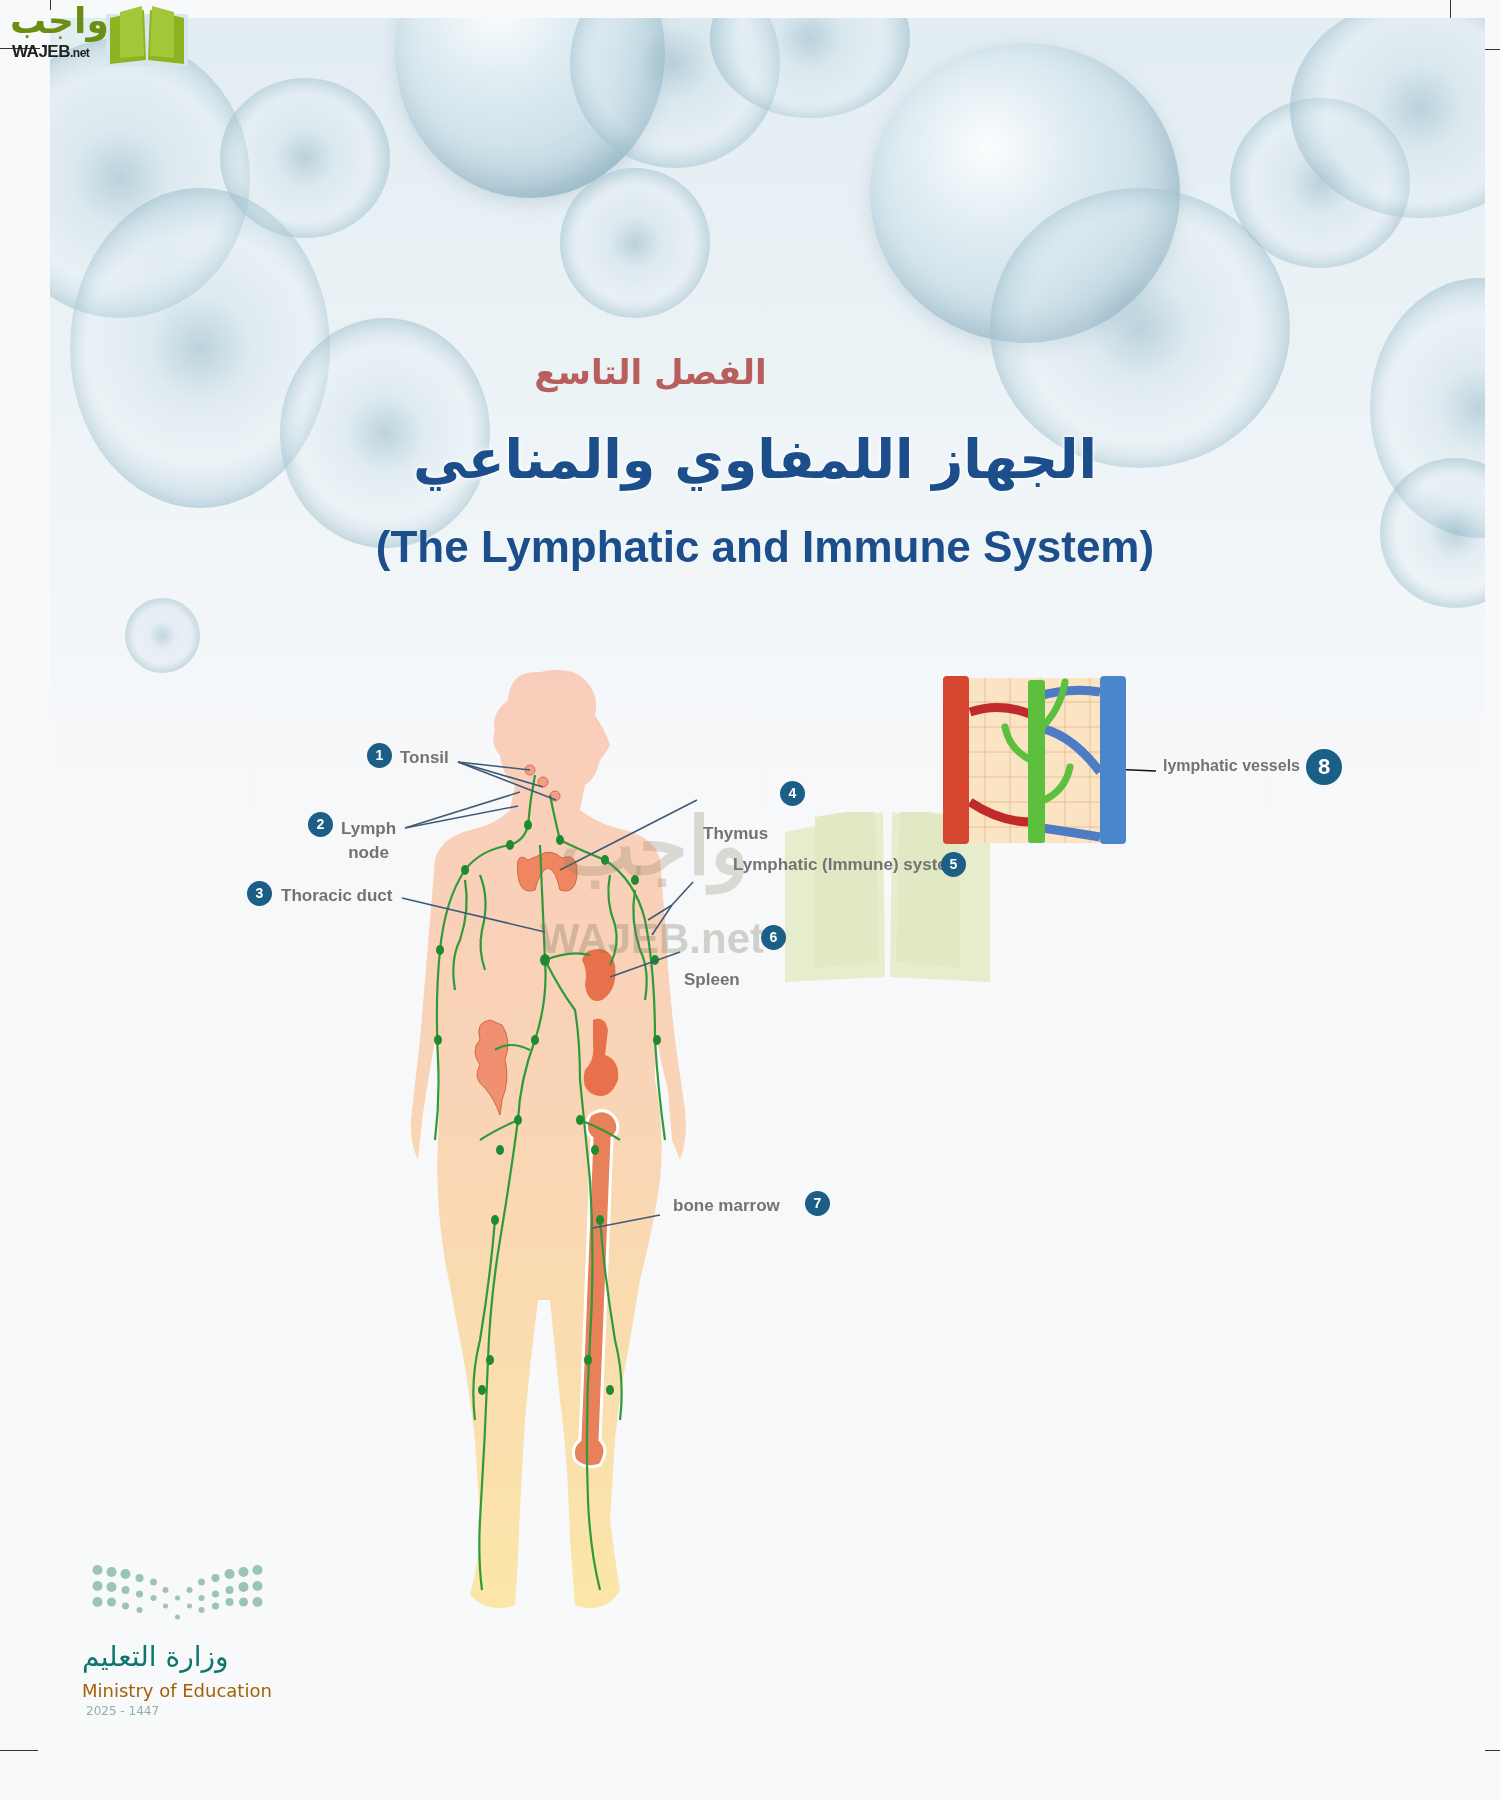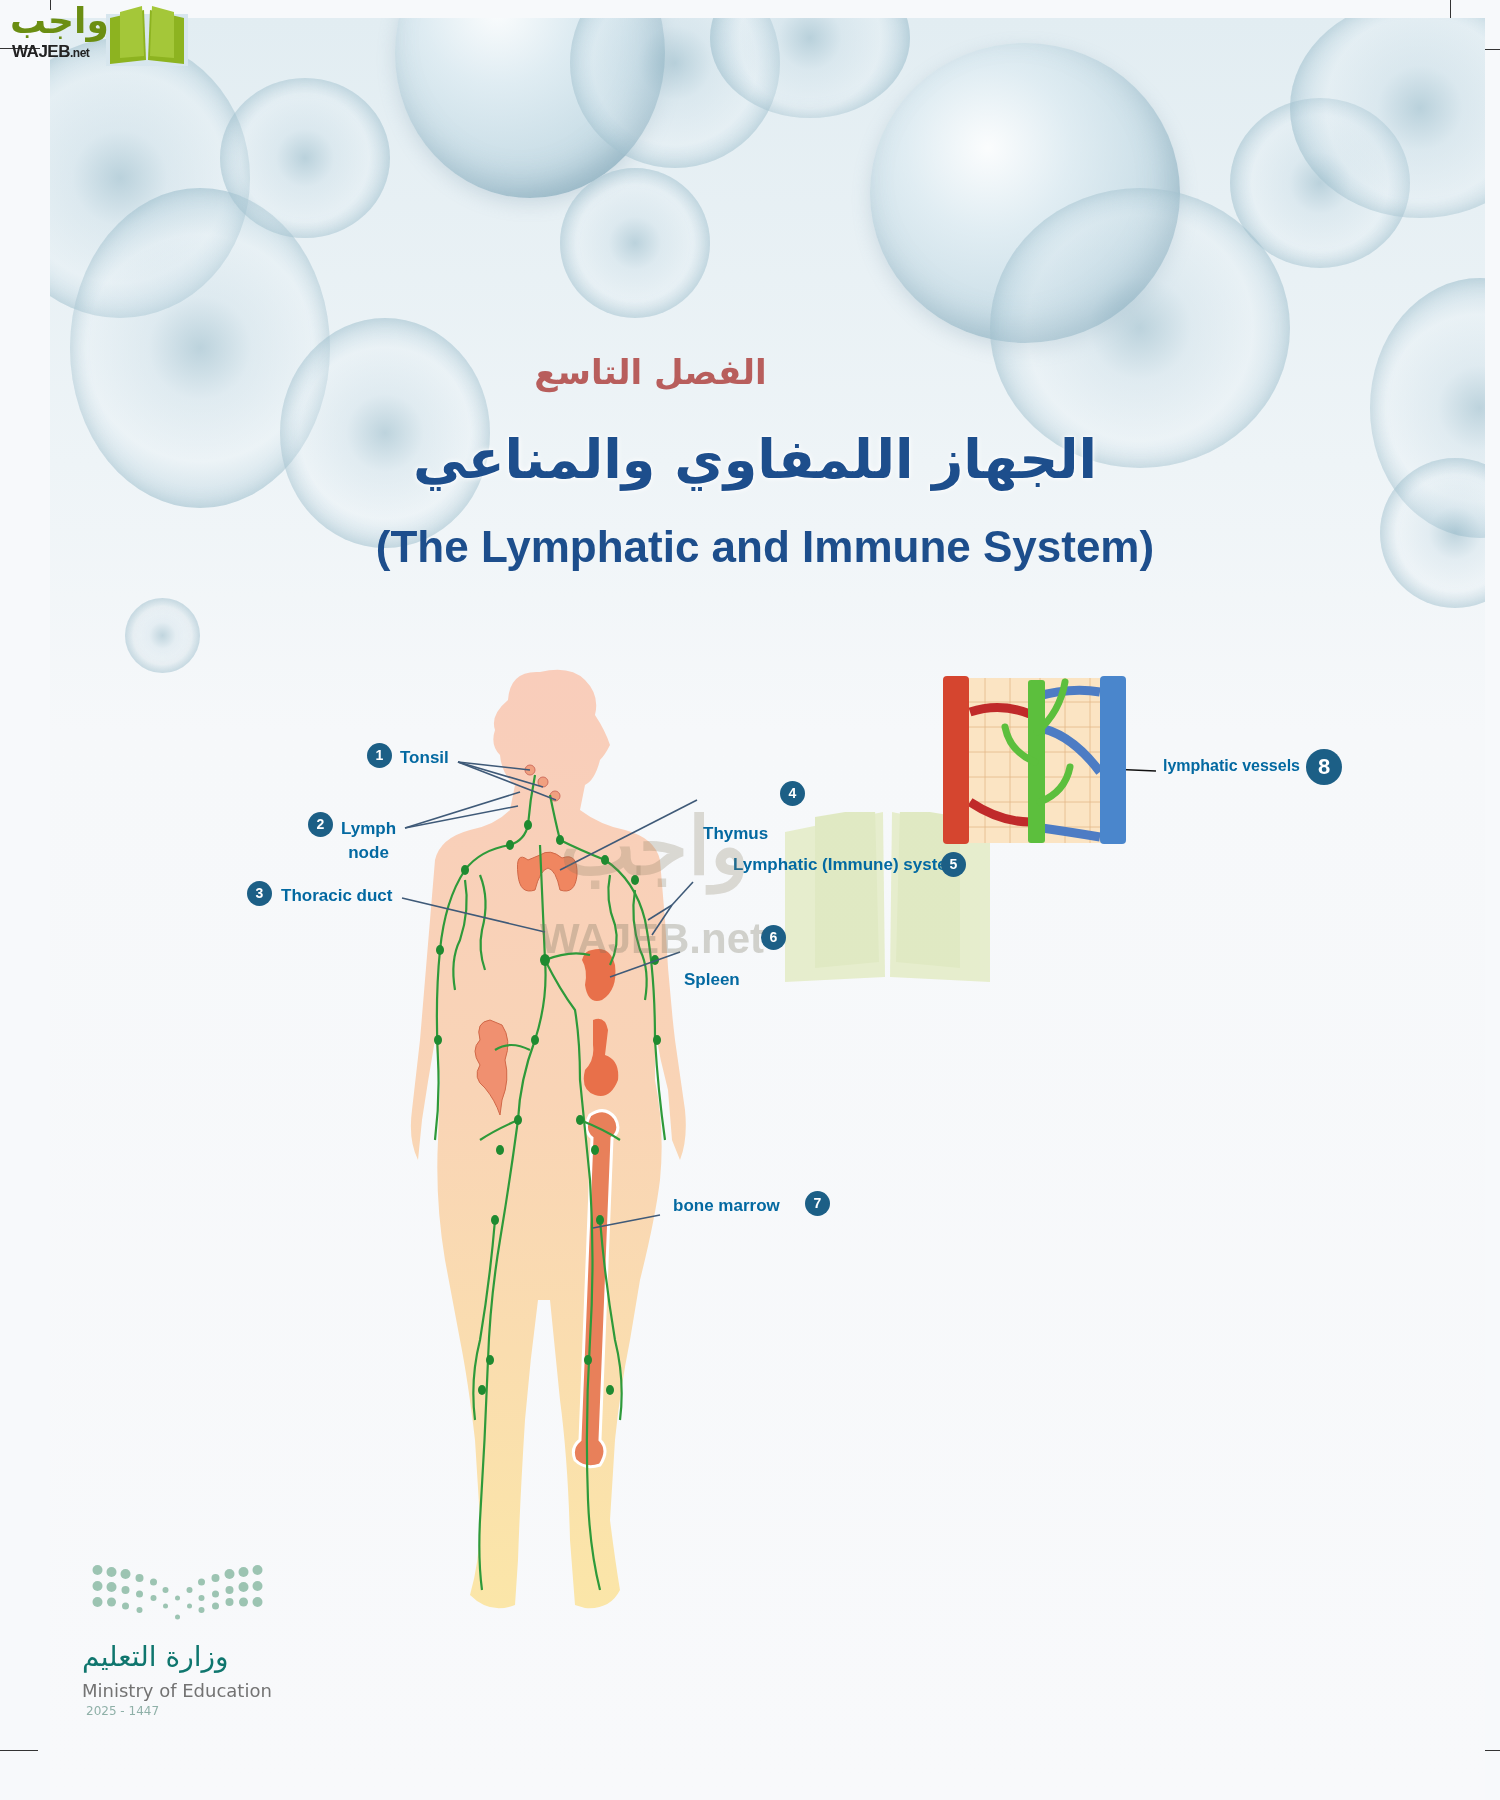--- a/index.html
+++ b/index.html
@@ -26,31 +26,31 @@
 
   .logo { position:absolute; left:0; top:0; width:190px; height:70px; }
   .logo-ar { position:absolute; left:10px; top:0px; font-size:36px; font-weight:bold; color:#6b8e12; font-family:"DejaVu Sans", sans-serif; }
   .logo-en { position:absolute; left:12px; top:42px; font-size:17px; font-weight:bold; color:#222; font-family:"Liberation Sans", sans-serif; letter-spacing:-0.5px; }
   .logo-en small { font-size:12px;margin-top:12px; }
 
   .chapter { position:absolute; left:0; width:1301px; top:352px; text-align:center; font-size:34px; font-weight:bold; color:#b85e5c; direction:rtl; font-family:"DejaVu Sans", sans-serif; }
   .title-ar { position:absolute; left:0; width:1510px; top:428px; text-align:center; font-size:54px; font-weight:bold; color:#1d4e8c; direction:rtl; font-family:"DejaVu Sans", sans-serif; text-shadow: 0 0 3px #fff, 0 0 6px #fff; }
   .title-en { position:absolute; left:0; width:1530px; top:522px; text-align:center; font-size:44px; font-weight:bold; color:#1d4e8c; font-family:"Liberation Sans", sans-serif; }
 
-  .label { position:absolute; font-family:"Liberation Sans", sans-serif; font-weight:bold; font-size:17px; color:#0369a1; white-space:nowrap; }
+  .label { position:absolute; font-family:"Liberation Sans", sans-serif; font-weight:bold; font-size:17px; color:#737373; white-space:nowrap; }
   .badge { position:absolute; width:25px; height:25px; border-radius:50%; background:#1c5f86; color:#fff; font-weight:bold; font-size:14px; text-align:center; line-height:25px; font-family:"Liberation Sans", sans-serif; }
   .badge.lg { width:36px; height:36px; line-height:36px; font-size:22px; }
 
   .watermark-book { position:absolute; left:775px; top:812px; width:225px; height:170px; opacity:0.35; }
   .watermark-text { position:absolute; left:505px; top:860px; font-size:80px; font-weight:bold; color:rgba(130,120,90,0.25); font-family:"Liberation Sans", sans-serif; }
   .watermark-text2 { position:absolute; left:540px; top:915px; font-size:42px; font-weight:bold; color:rgba(120,115,95,0.3); font-family:"Liberation Sans", sans-serif; }
 
   .moe { position:absolute; left:80px; top:1560px; width:200px; }
   .moe-ar { position:absolute; left:82px; top:1640px; font-size:28px; color:#0f766e; direction:rtl; font-family:"DejaVu Sans", sans-serif; }
-  .moe-en { position:absolute; left:82px; top:1680px; font-size:18px; color:#737373; font-family:"DejaVu Sans", sans-serif; }
+  .moe-en { position:absolute; left:82px; top:1680px; font-size:18px; color:#a16207; font-family:"DejaVu Sans", sans-serif; }
   .moe-yr { position:absolute; left:86px; top:1704px; font-size:12px; color:#8fb0a8; font-family:"DejaVu Sans", sans-serif; }
 </style>
 </head>
 <body>
 
 <div class="crop" style="left:0;top:48px;width:40px;height:1px;"></div>
 <div class="crop" style="left:50px;top:0;width:1px;height:10px;"></div>
 <div class="crop" style="left:1450px;top:0;width:1px;height:35px;"></div>
 <div class="crop" style="left:1465px;top:49px;width:35px;height:1px;"></div>
 <div class="crop" style="left:0;top:1750px;width:38px;height:1px;"></div>

